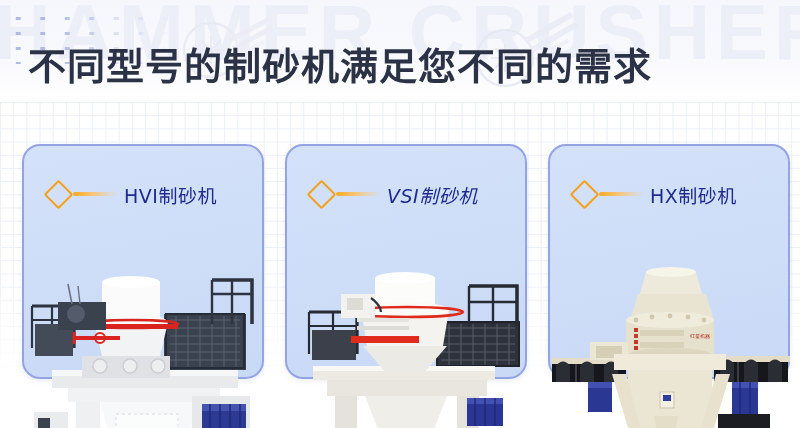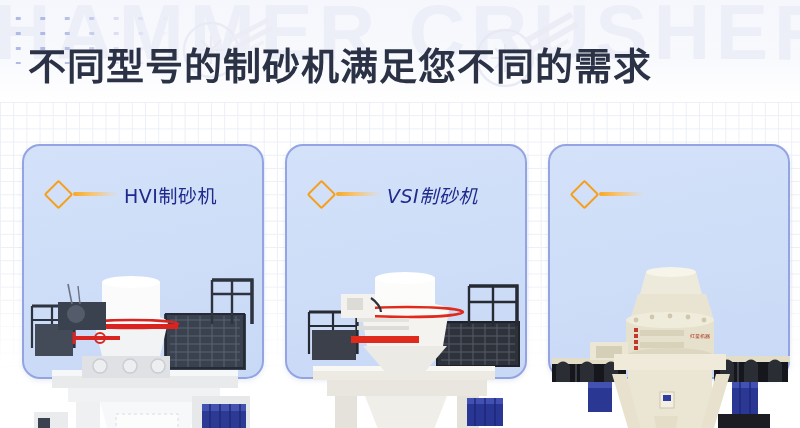--- a/index.html
+++ b/index.html
@@ -189,20 +189,21 @@
           <div class="card-title">VSI制砂机</div>
         </div>
       </div>
 
       <div class="card" id="card-2">
         <div class="card-head">
           <div class="diamond-wrap">
             <span class="diamond"></span>
               <span class="dline"></span>
           </div>
+          <div class="card-title">HX制砂机</div>
         </div>
       </div>
 
       <div class="machine-box" style="left:16px; top:160px;">
         <svg class="machine-svg" viewBox="0 0 254 215" aria-hidden="true">
 
           <rect x="148" y="52" width="82" height="56" fill="#3a414f"></rect>
           <g stroke="#5b6473" stroke-width="1">
             <path d="M154 58h70M154 66h70M154 74h70M154 82h70M154 90h70M154 98h70"></path>
             <path d="M160 54v52M172 54v52M184 54v52M196 54v52M208 54v52M220 54v52"></path>

